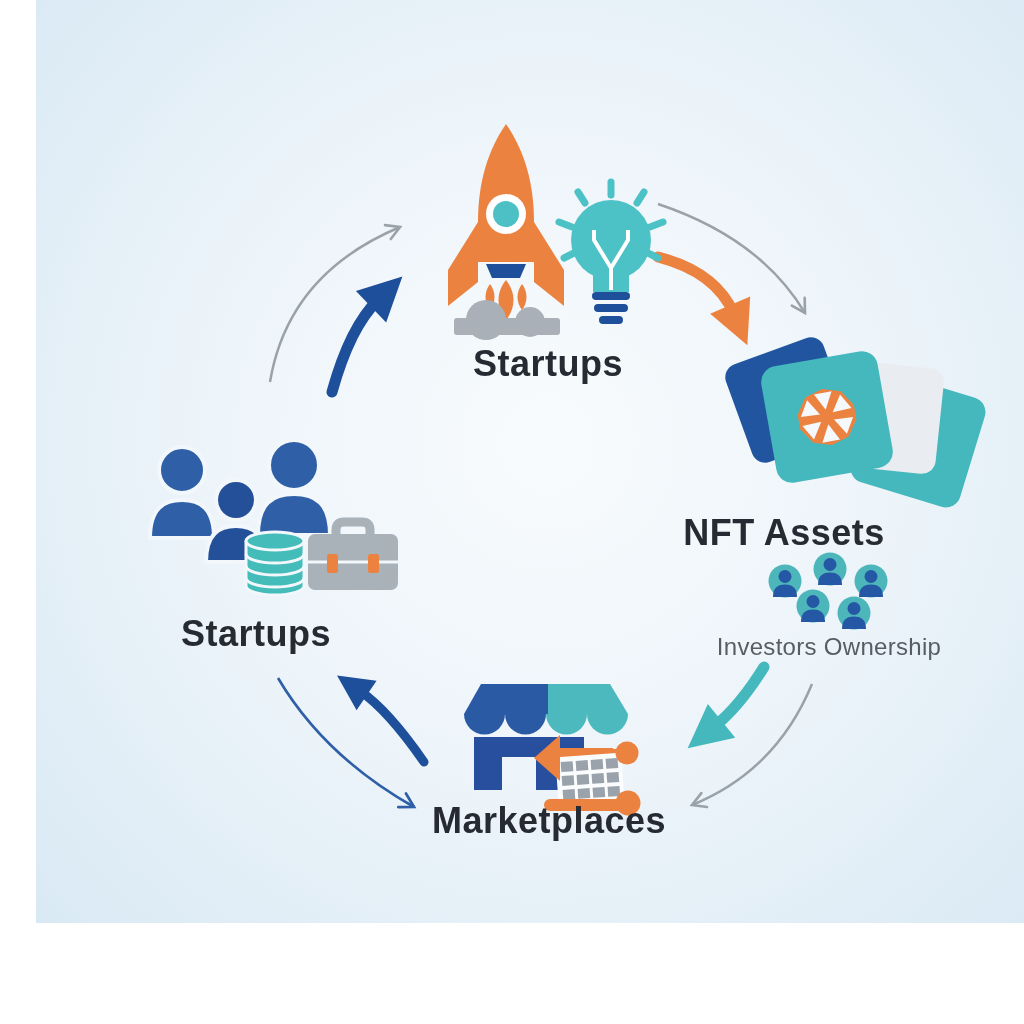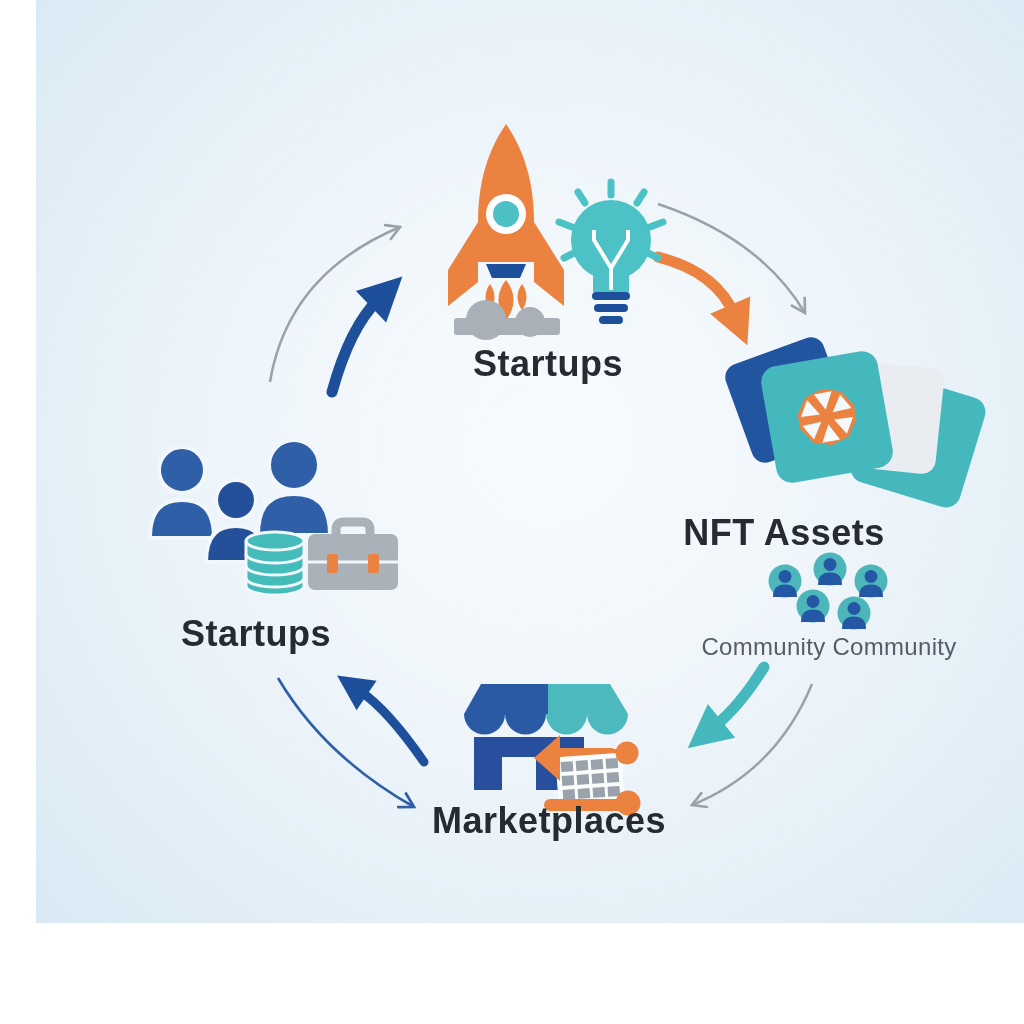--- a/index.html
+++ b/index.html
@@ -141,21 +141,21 @@
             <path d="M8,36 C8,26.5 13,23.5 20,23.5 C27,23.5 32,26.5 32,36 Z" fill="#2458A4"></path>
           </g>
         </g>
       </defs>
       <use href="#avatar" x="4" y="11"></use>
       <use href="#avatar" x="49" y="-1"></use>
       <use href="#avatar" x="90" y="11"></use>
       <use href="#avatar" x="32" y="36"></use>
       <use href="#avatar" x="73" y="43"></use>
     </svg>
-    <div class="sub-label" style="left:793px;top:633px">Community Community</div>
+    <div class="sub-label" style="left:793px;top:633px">Investors Ownership</div>
   </div>
 
   <div class="abs" style="left:0;top:0">
     <svg class="abs" style="left:415px;top:672px" width="200" height="155" viewBox="0 0 200 155">
 
       <polygon points="30,12 97,12 97,42 13,42" fill="#2B5AA5"></polygon>
       <polygon points="97,12 159,12 177,42 97,42" fill="#4BB9BD"></polygon>
       <path d="M13,42 a20.5,20.5 0 0 0 41,0 Z" fill="#2B5AA5"></path>
       <path d="M54,42 a20.5,20.5 0 0 0 41,0 Z" fill="#2B5AA5"></path>
       <path d="M95,42 a20.5,20.5 0 0 0 41,0 Z" fill="#4BB9BD"></path>

